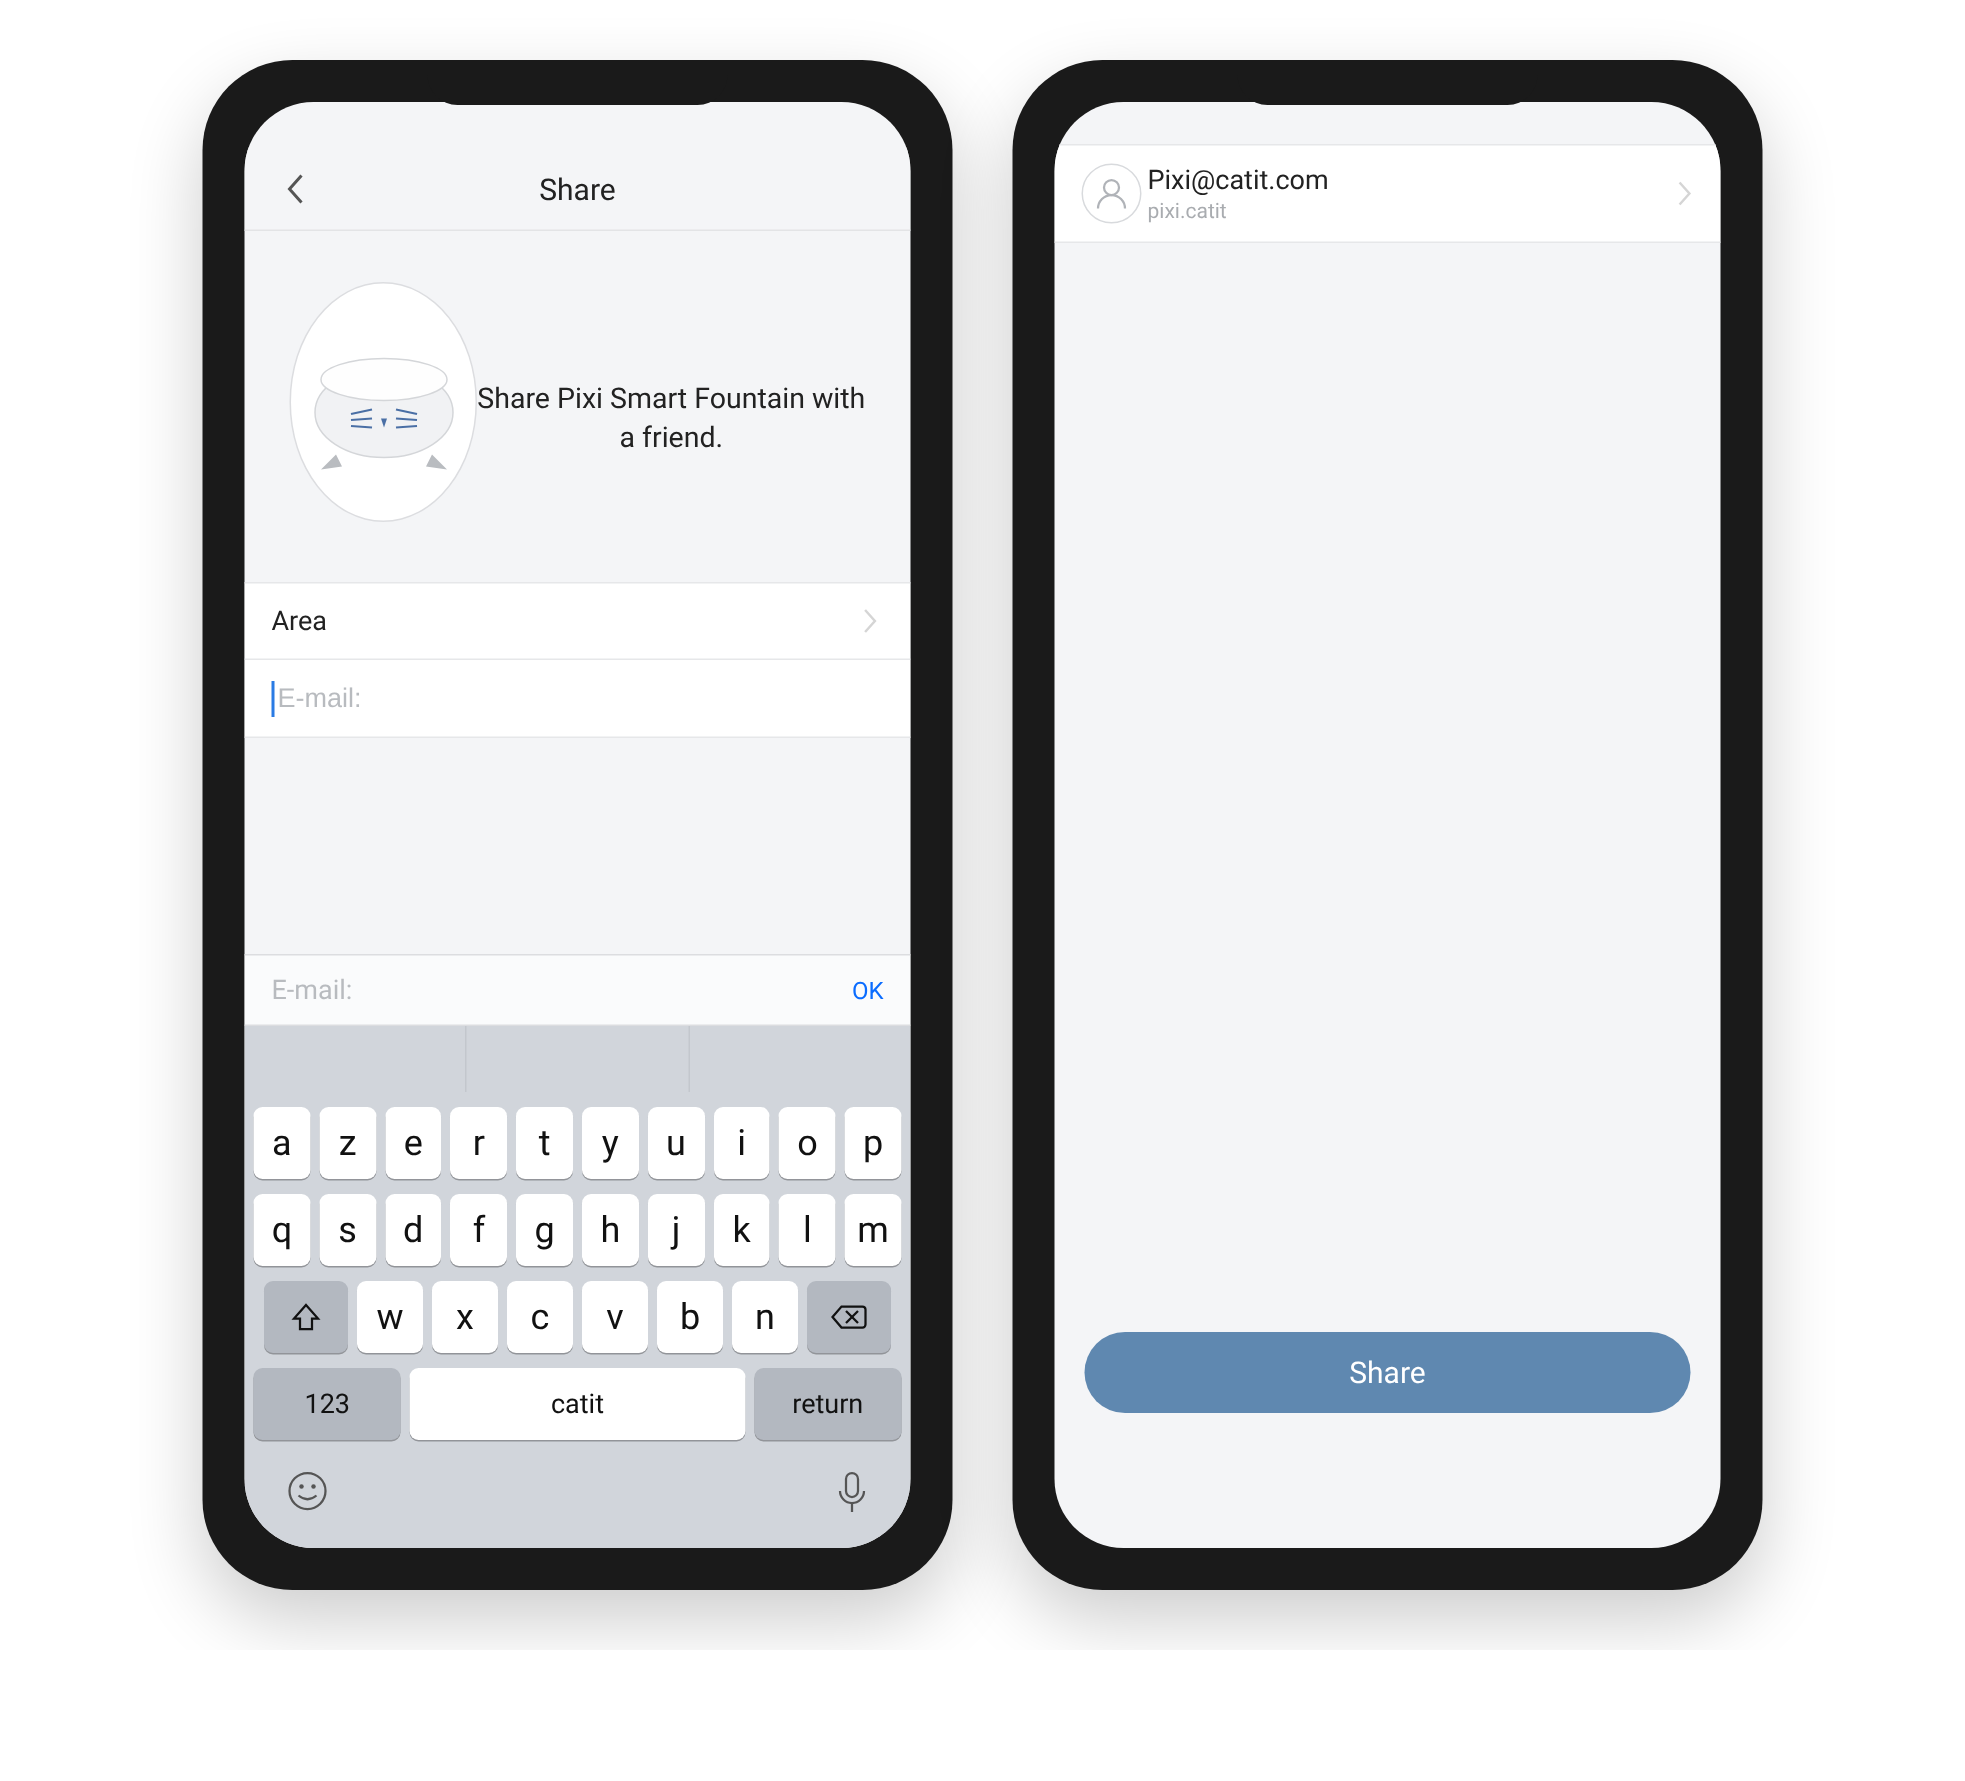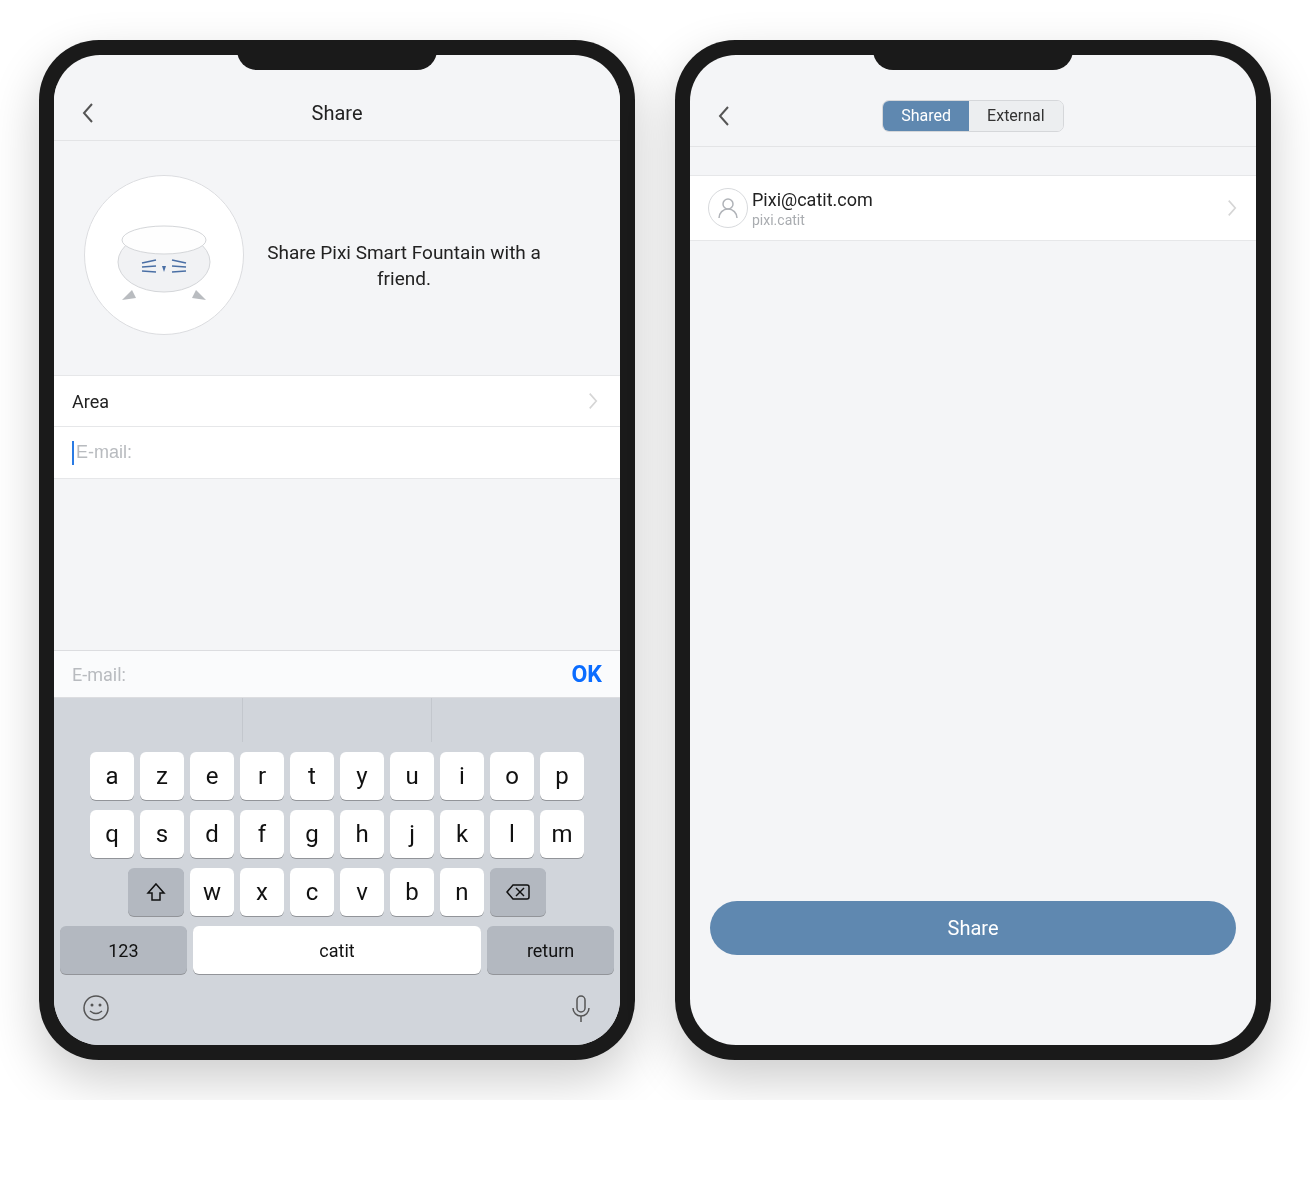--- a/index.html
+++ b/index.html
@@ -5,25 +5,25 @@
   * { box-sizing: border-box; margin: 0; padding: 0; }
   body {
     background: #ffffff;
     font-family: -apple-system, BlinkMacSystemFont, "Segoe UI", Roboto, Helvetica, Arial, sans-serif;
     display: flex;
     justify-content: center;
     gap: 40px;
     padding: 40px 20px;
   }
   .phone {
-    width: 596px;
+    width: 500px;
     height: 1020px;
     background: #1a1a1a;
     border-radius: 60px;
-    padding: 15px;
+    padding: 28px;
     position: relative;
     box-shadow: 0 20px 50px rgba(0,0,0,0.2);
   }
   .phone::before {
     content: "";
     position: absolute;
     top: 0; left: 50%;
     transform: translateX(-50%);
     width: 200px; height: 30px;
     background: #1a1a1a;
@@ -113,21 +113,21 @@
   .acc-bar {
     height: 48px;
     background: #fafbfc;
     border-top: 1px solid #dcdde0;
     border-bottom: 1px solid #dcdde0;
     display: flex;
     align-items: center;
     padding: 0 18px;
   }
   .acc-bar .ph { color: #b8bbbf; font-size: 18px; flex: 1; }
-  .acc-bar .ok { color: #0a6cff; font-weight: 700; font-size: 23px; }
+  .acc-bar .ok { color: #0a6cff; font-weight: 400; font-size: 16px; }
   
   .kb {
     background: #d1d5db;
     padding: 10px 6px 14px;
   }
   .kb-hint {
     height: 44px;
     background: #d1d5db;
     display:flex;
   }
@@ -362,31 +362,20 @@
         </span>
       </div>
     </div>
 
   </div>
 </div>
 
 <div class="phone">
   <div class="screen">
 
-    <div class="nav2">
-      <div class="back">
-        <svg width="14" height="22" viewBox="0 0 14 22">
-          <polyline points="11,2 3,11 11,20" fill="none" stroke="#555" stroke-width="2"></polyline>
-        </svg>
-      </div>
-      <div class="seg">
-        <div class="tab active">Shared</div>
-        <div class="tab">External</div>
-      </div>
-    </div>
 
     <div class="list">
       <div class="list-item">
         <div class="li-avatar">
           <svg width="24" height="24" viewBox="0 0 24 24">
             <circle cx="12" cy="8" r="5" fill="none" stroke="#b0b3b8" stroke-width="1.5"></circle>
             <path d="M3 22 A9 9 0 0 1 21 22" fill="none" stroke="#b0b3b8" stroke-width="1.5"></path>
           </svg>
         </div>
         <div class="li-text">

